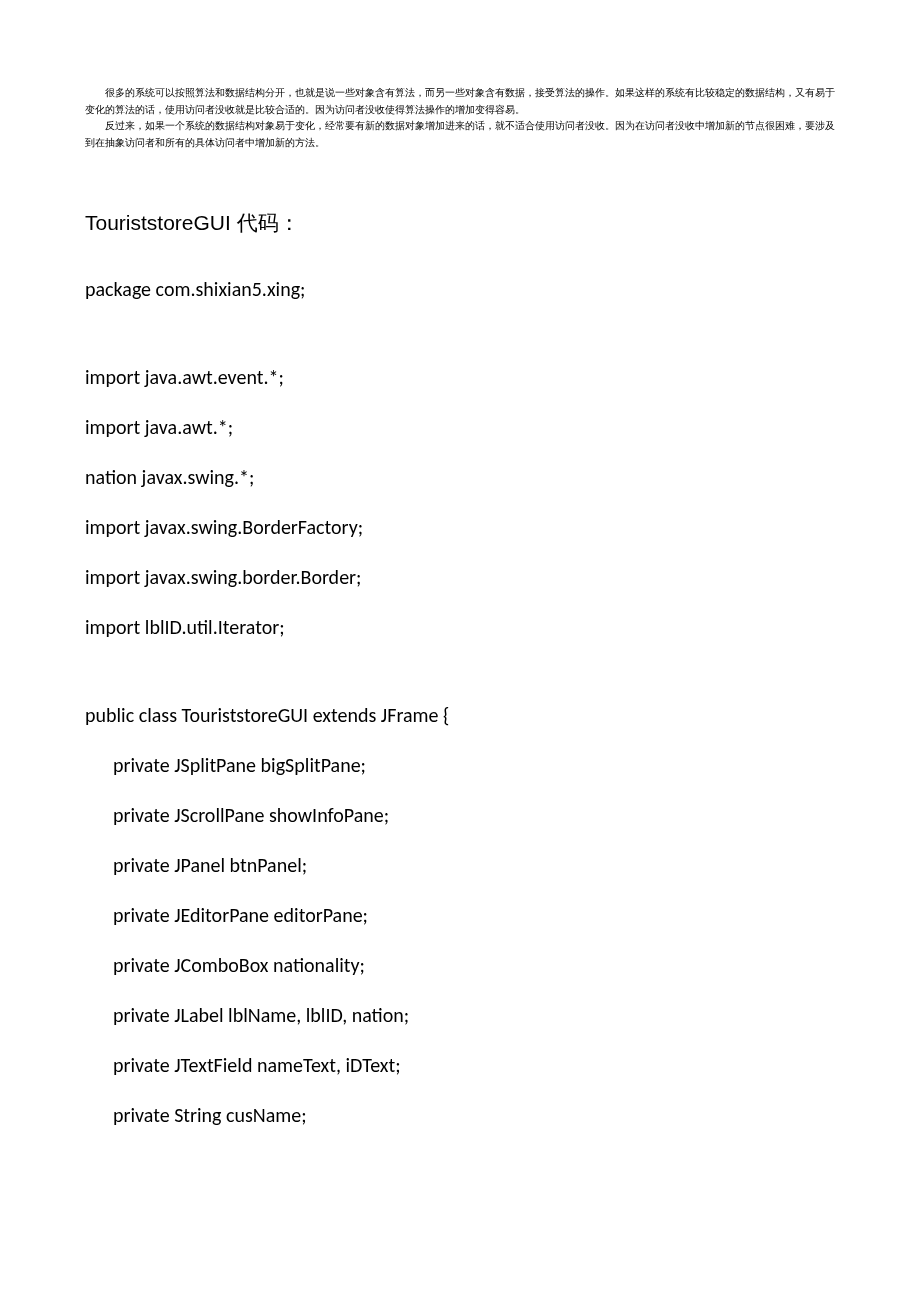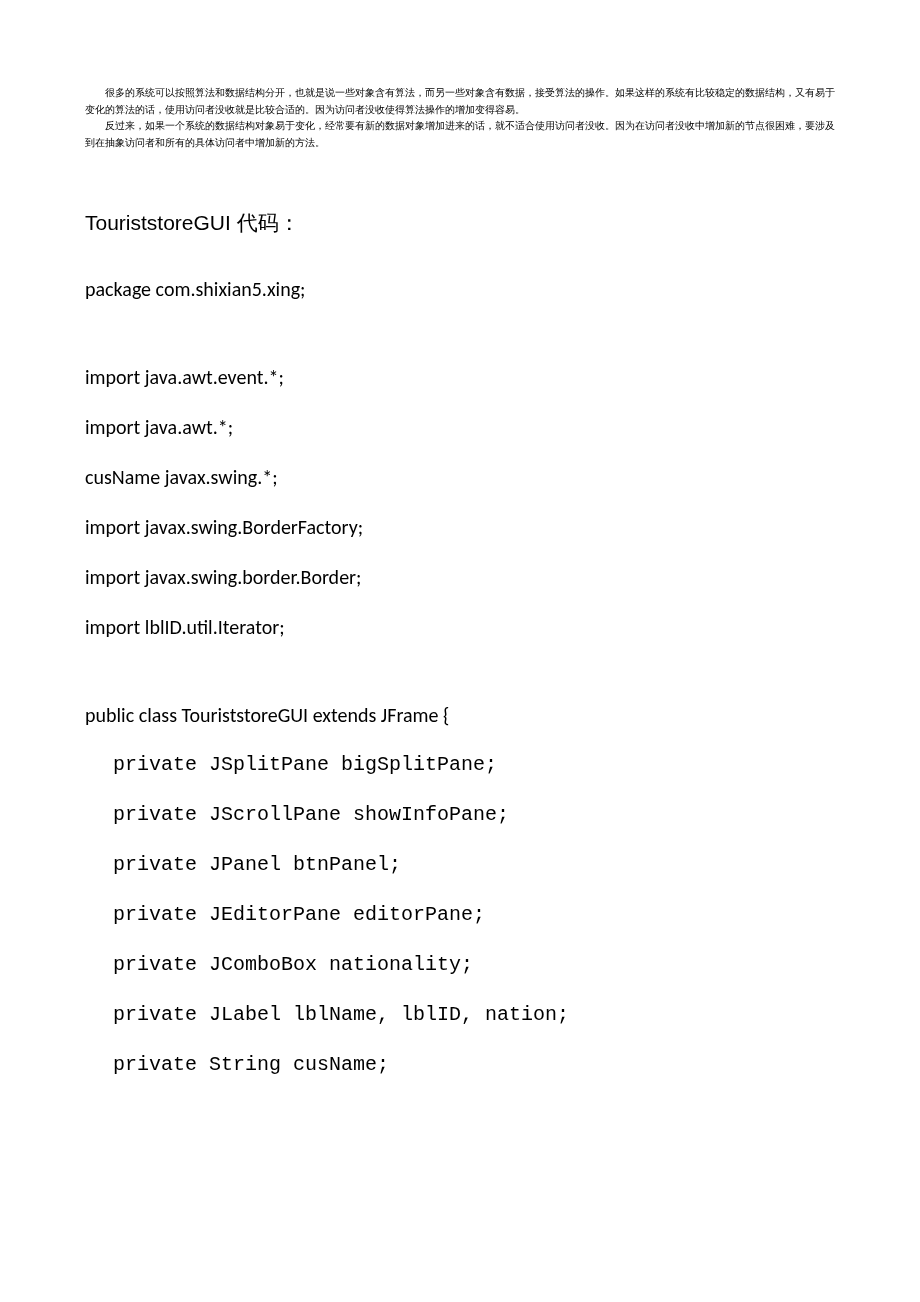--- a/index.html
+++ b/index.html
@@ -33,21 +33,20 @@
       margin-bottom: 35px;
     }
     .code-line {
       font-family: Calibri, "Segoe UI", Arial, sans-serif;
       font-size: 20px;
       line-height: 1.4;
       margin-bottom: 22px;
     }
     .code-line-indent {
       padding-left: 28px;
-      font-family: Liberation Mono, monospace;
     }
     .code-block {
       margin-top: 0;
     }
     .spacer-block {
       height: 38px;
     }
   </style>
 </head>
 <body>
@@ -57,29 +56,30 @@
 
 <h2 class="section-heading">TouriststoreGUI 代码：</h2>
 
 <div class="code-block">
   <div class="code-line">package com.shixian5.xing;</div>
 
   <div class="spacer-block"></div>
 
   <div class="code-line">import java.awt.event.*;</div>
   <div class="code-line">import java.awt.*;</div>
-  <div class="code-line">cusName javax.swing.*;</div>
+  <div class="code-line">nation javax.swing.*;</div>
   <div class="code-line">import javax.swing.BorderFactory;</div>
   <div class="code-line">import javax.swing.border.Border;</div>
   <div class="code-line">import lblID.util.Iterator;</div>
 
   <div class="spacer-block"></div>
 
   <div class="code-line">public class TouriststoreGUI extends JFrame {</div>
 
   <div class="code-line code-line-indent">private JSplitPane     bigSplitPane;</div>
   <div class="code-line code-line-indent">private JScrollPane showInfoPane;</div>
   <div class="code-line code-line-indent">private JPanel btnPanel;</div>
   <div class="code-line code-line-indent">private JEditorPane editorPane;</div>
   <div class="code-line code-line-indent">private JComboBox nationality;</div>
   <div class="code-line code-line-indent">private JLabel lblName, lblID, nation;</div>
+  <div class="code-line code-line-indent">private JTextField nameText, iDText;</div>
   <div class="code-line code-line-indent">private String cusName;</div>
 </div>
 
 </body></html>

